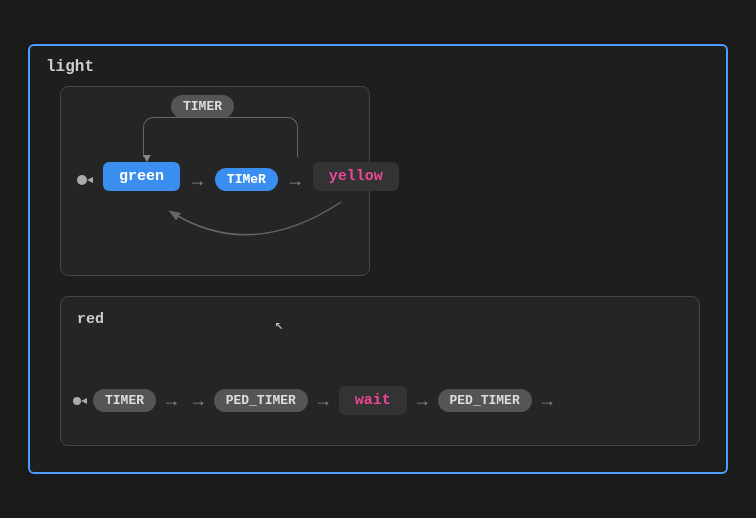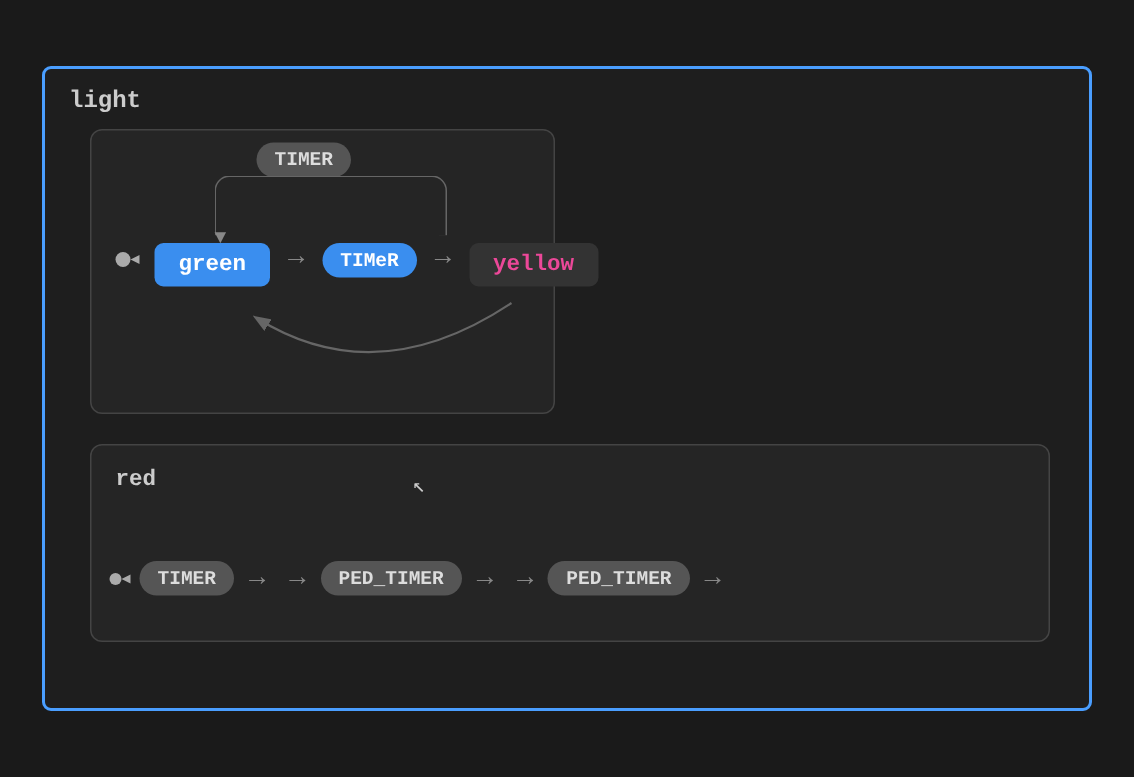--- a/index.html
+++ b/index.html
@@ -86,38 +86,38 @@
       font-size: 18px;
       margin: 0 6px;
     }
 
     
     .green-row {
       position: absolute;
       top: 75px;
       left: 14px;
       display: flex;
-      align-items: flex-start;
+      align-items: flex-end;
       gap: 6px;
     }
 
     .initial-dot {
       display: flex;
       align-items: center;
       color: #aaa;
       font-size: 18px;
     }
 
     
     .bottom-region {
       position: absolute;
       top: 250px;
       left: 30px;
       width: 640px;
-      height: 132px;
+      height: 150px;
       border: 1px solid #444;
       border-radius: 8px;
       background: #252525;
     }
 
     .red-label {
       color: #cccccc;
       font-size: 15px;
       font-weight: bold;
       position: absolute;
@@ -204,20 +204,21 @@
         </svg>
         <span class="timer-badge-gray">TIMER</span>
         <span class="arrow">→</span>
       </div>
 
       <span class="arrow">→</span>
 
       <div class="timer-badge-gray">PED_TIMER</div>
       <span class="arrow">→</span>
 
+      <div class="state-box-dark">wait</div>
       <span class="arrow">→</span>
 
       <div class="timer-badge-gray">PED_TIMER</div>
       <span class="arrow">→</span>
 
     </div>
   </div>
 
   <div class="cursor">↖</div>
 </div>

